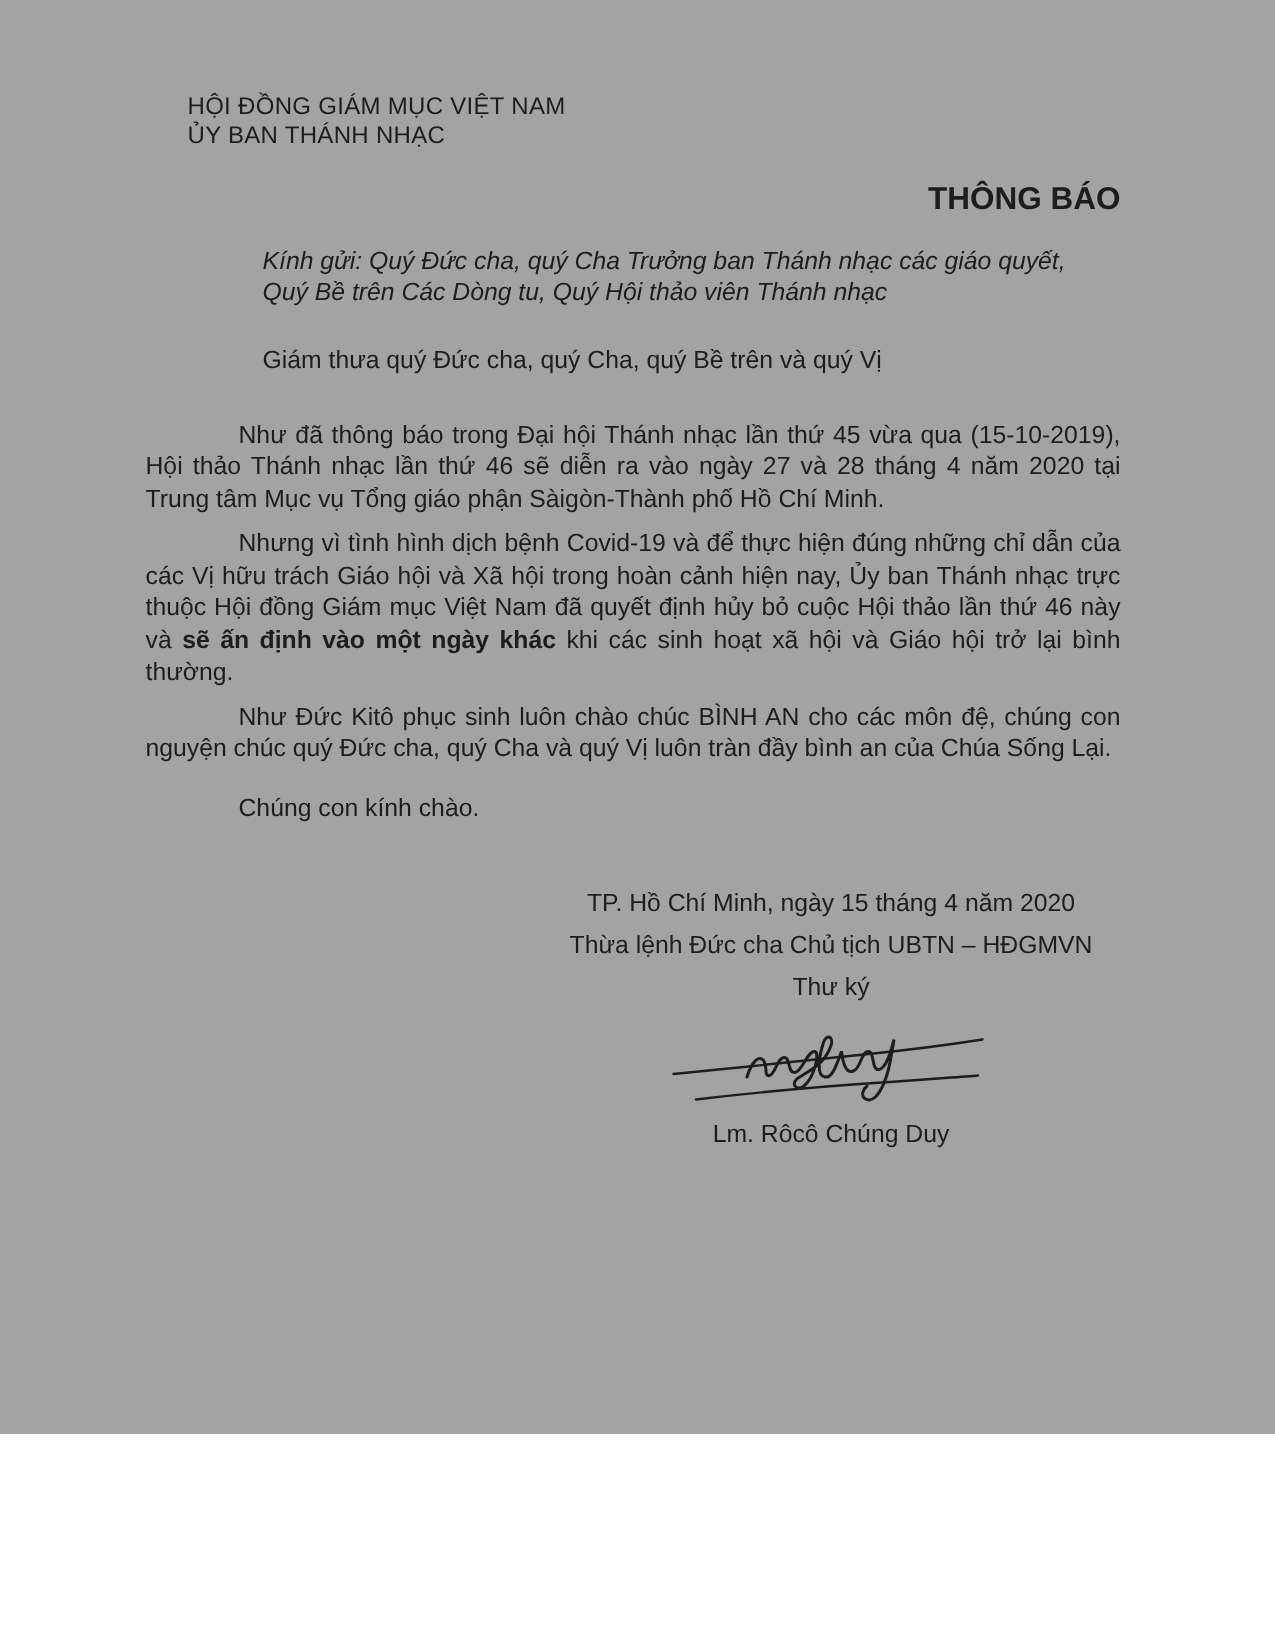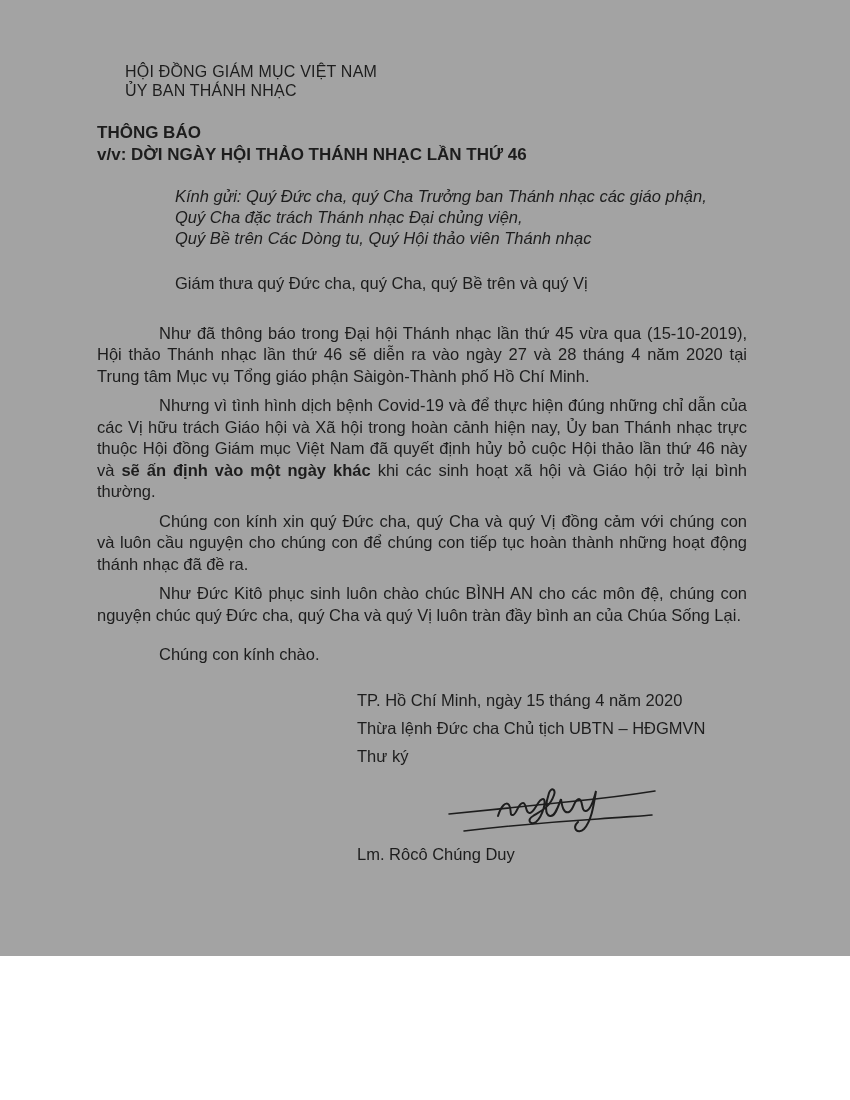--- a/index.html
+++ b/index.html
@@ -25,23 +25,23 @@
     line-height: 21.5px;
   }
   .letterhead {
     margin-left: 28px;
     font-size: 16px;
     line-height: 19px;
     letter-spacing: 0.2px;
   }
   .title-block {
     margin-top: 22px;
-    text-align: left;
+    text-align: right;
     font-weight: bold;
-    font-size: 17px;
+    font-size: 21px;
     line-height: 22px;
   }
   .recipients {
     margin-top: 20px;
     margin-left: 78px;
     font-style: italic;
     line-height: 21px;
   }
   .salutation {
     margin-top: 24px;
@@ -53,23 +53,24 @@
     text-indent: 62px;
   }
   .para.first {
     margin-top: 28px;
   }
   .closing {
     margin-top: 18px;
     text-indent: 62px;
   }
   .sign-block {
-    margin-top: 20px;
+    margin-top: 38px;
     margin-left: 260px;
     width: 394px;
+    text-align: center;
   }
   .sign-line {
     line-height: 28px;
   }
   .signature-wrap {
     margin-top: 2px;
     height: 68px;
     display: flex;
     justify-content: center;
   }
@@ -84,36 +85,33 @@
 <div class="page">
   <div class="content">
 
     <div class="letterhead">
       <div>HỘI ĐỒNG GIÁM MỤC VIỆT NAM</div>
       <div>ỦY BAN THÁNH NHẠC</div>
     </div>
 
     <div class="title-block">
       <div>THÔNG BÁO</div>
-      <div>v/v: DỜI NGÀY HỘI THẢO THÁNH NHẠC LẦN THỨ 46</div>
     </div>
 
     <div class="recipients">
-      <div>Kính gửi: Quý Đức cha, quý Cha Trưởng ban Thánh nhạc các giáo phận,</div>
-      <div>Quý Cha đặc trách Thánh nhạc Đại chủng viện,</div>
+      <div>Kính gửi: Quý Đức cha, quý Cha Trưởng ban Thánh nhạc các giáo quyết,</div>
       <div>Quý Bề trên Các Dòng tu, Quý Hội thảo viên Thánh nhạc</div>
     </div>
 
     <div class="salutation">Giám thưa quý Đức cha, quý Cha, quý Bề trên và quý Vị</div>
 
     <p class="para first">Như đã thông báo trong Đại hội Thánh nhạc lần thứ 45 vừa qua (15-10-2019), Hội thảo Thánh nhạc lần thứ 46 sẽ diễn ra vào ngày 27 và 28 tháng 4 năm 2020 tại Trung tâm Mục vụ Tổng giáo phận Sàigòn-Thành phố Hồ Chí Minh.</p>
 
     <p class="para"><span>Nhưng vì tình hình dịch bệnh Covid-19 và để thực hiện đúng những chỉ dẫn của các Vị hữu trách Giáo hội và Xã hội trong hoàn cảnh hiện nay, Ủy ban Thánh nhạc trực thuộc Hội đồng Giám mục Việt Nam đã quyết định hủy bỏ cuộc Hội thảo lần thứ 46 này và </span><b>sẽ ấn định vào một ngày khác</b><span> khi các sinh hoạt xã hội và Giáo hội trở lại bình thường.</span></p>
 
-    <p class="para">Chúng con kính xin quý Đức cha, quý Cha và quý Vị đồng cảm với chúng con và luôn cầu nguyện cho chúng con để chúng con tiếp tục hoàn thành những hoạt động thánh nhạc đã đề ra.</p>
 
     <p class="para">Như Đức Kitô phục sinh luôn chào chúc BÌNH AN cho các môn đệ, chúng con nguyện chúc quý Đức cha, quý Cha và quý Vị luôn tràn đầy bình an của Chúa Sống Lại.</p>
 
     <div class="closing">Chúng con kính chào.</div>
 
     <div class="sign-block">
       <div class="sign-line">TP. Hồ Chí Minh, ngày 15 tháng 4 năm 2020</div>
       <div class="sign-line">Thừa lệnh Đức cha Chủ tịch UBTN – HĐGMVN</div>
       <div class="sign-line">Thư ký</div>
 

